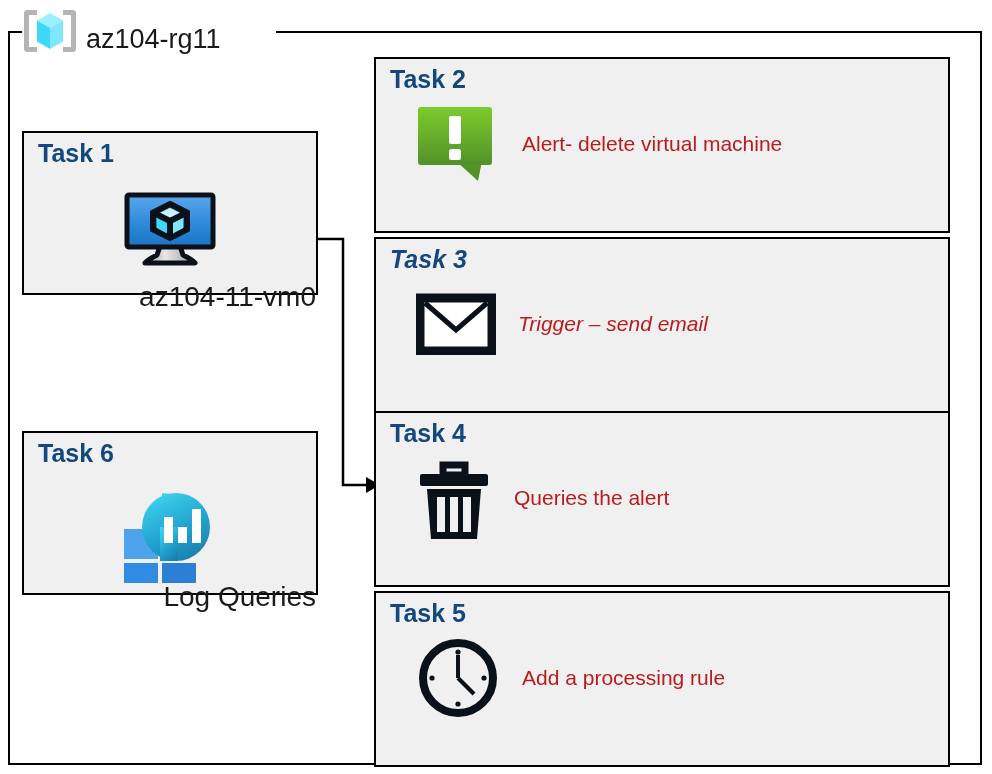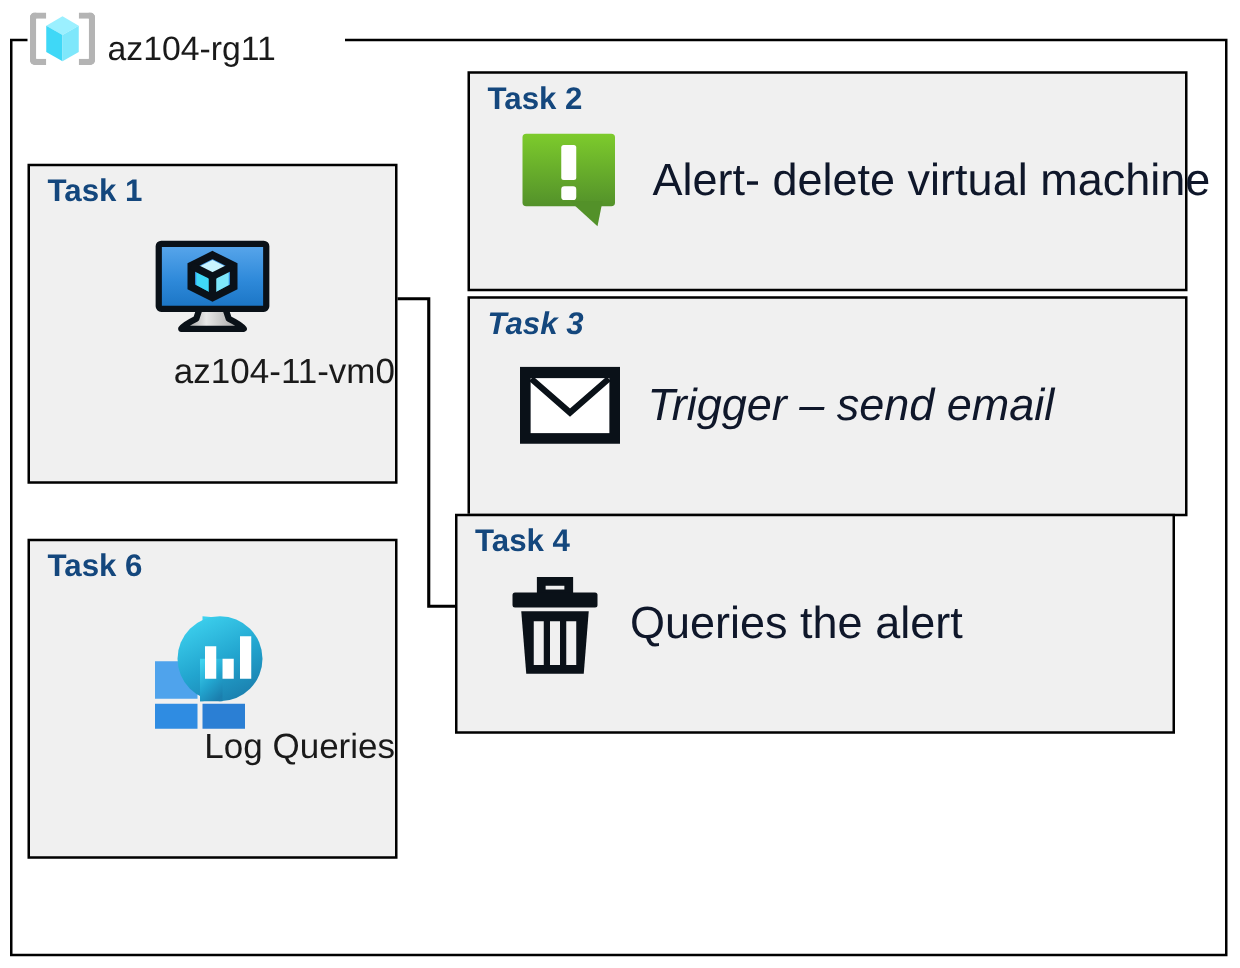--- a/index.html
+++ b/index.html
@@ -103,21 +103,21 @@
     position: absolute;
     left: 14px;
     top: 6px;
     font-size: 25px;
     font-weight: bold;
     color: #14477d;
     white-space: nowrap;
   }
 
   
-  .card-left { width: 296px; height: 256px; }
+  .card-left { width: 296px; height: 164px; }
   .card-left .icon-wrap {
     position: absolute;
     left: 0;
     top: 58px;
     width: 100%;
     display: flex;
     justify-content: center;
   }
   .card-left .caption {
     position: absolute;
@@ -136,22 +136,22 @@
     position: absolute;
     left: 40px;
     top: 42px;
     right: 8px;
     height: 86px;
     display: flex;
     align-items: center;
     gap: 22px;
   }
   .card-right .row-label {
-    font-size: 36px;
-    color: #0f172a;
+    font-size: 21px;
+    color: #b91c1c;
     white-space: nowrap;
   }
   .icon-box {
     flex: 0 0 auto;
     display: flex;
     align-items: center;
     justify-content: center;
   }
 
   
@@ -277,34 +277,51 @@
       <span class="icon-box">
         <svg width="80" height="62" viewBox="0 0 80 62">
           <rect x="4" y="5" width="72" height="53" fill="#ffffff" stroke="#0a1118" stroke-width="9"></rect>
           <path d="M9 10 L40 37 L71 10" fill="none" stroke="#0a1118" stroke-width="5"></path>
         </svg>
       </span>
       <span class="row-label">Trigger – send email</span>
     </div>
   </div>
 
-  <div class="card card-right" style="left:364px; top:411px;">
+  <div class="card card-right" style="left:374px; top:411px;">
     <div class="card-title">Task 4</div>
     <div class="row">
       <span class="icon-box">
         <svg width="76" height="90" viewBox="0 0 76 90">
 
           <path d="M27 12 h22 v10 h-22 z" fill="none" stroke="#0a1118" stroke-width="7"></path>
 
           <rect x="4" y="21" width="68" height="12" rx="2" fill="#0a1118"></rect>
 
           <path d="M11 36 h54 l-4 50 h-46 z" fill="#0a1118"></path>
           <rect x="21" y="44" width="8" height="35" fill="#f0f0f0"></rect>
           <rect x="34" y="44" width="8" height="35" fill="#f0f0f0"></rect>
           <rect x="47" y="44" width="8" height="35" fill="#f0f0f0"></rect>
         </svg>
       </span>
       <span class="row-label">Queries the alert</span>
     </div>
   </div>
 
+  <div class="card card-right" style="left:374px; top:591px;">
+    <div class="card-title">Task 5</div>
+    <div class="row">
+      <span class="icon-box">
+        <svg width="84" height="84" viewBox="0 0 84 84">
+          <circle cx="42" cy="42" r="35" fill="none" stroke="#0a1118" stroke-width="8"></circle>
+          <circle cx="42" cy="16" r="2.6" fill="#0a1118"></circle>
+          <circle cx="68" cy="42" r="2.6" fill="#0a1118"></circle>
+          <circle cx="42" cy="68" r="2.6" fill="#0a1118"></circle>
+          <circle cx="16" cy="42" r="2.6" fill="#0a1118"></circle>
+          <line x1="42" y1="42" x2="42" y2="19" stroke="#0a1118" stroke-width="4"></line>
+          <line x1="42" y1="42" x2="58" y2="58" stroke="#0a1118" stroke-width="4"></line>
+        </svg>
+      </span>
+      <span class="row-label">Add a processing rule</span>
+    </div>
+  </div>
 
 </div>
 
 </body></html>

